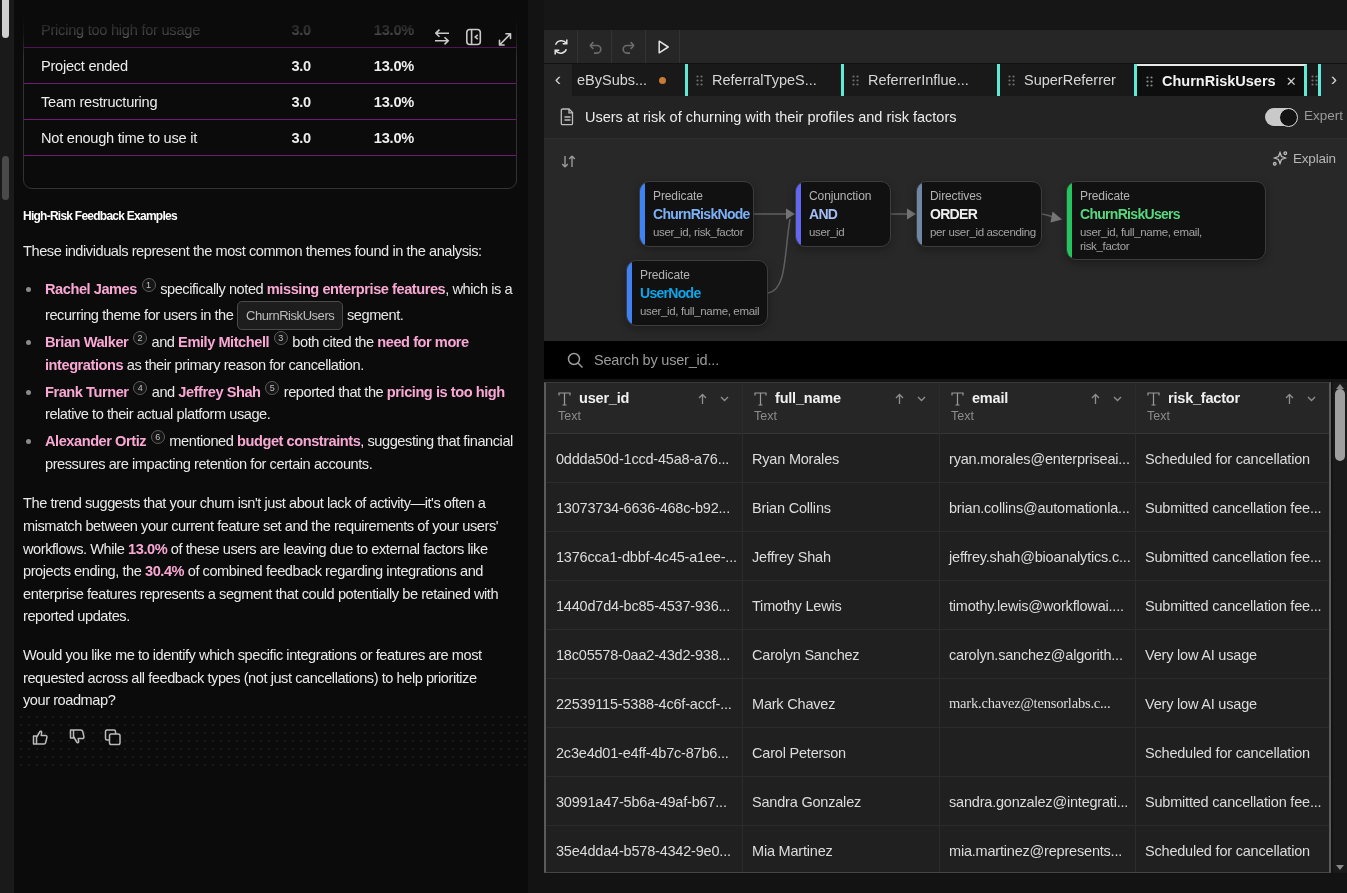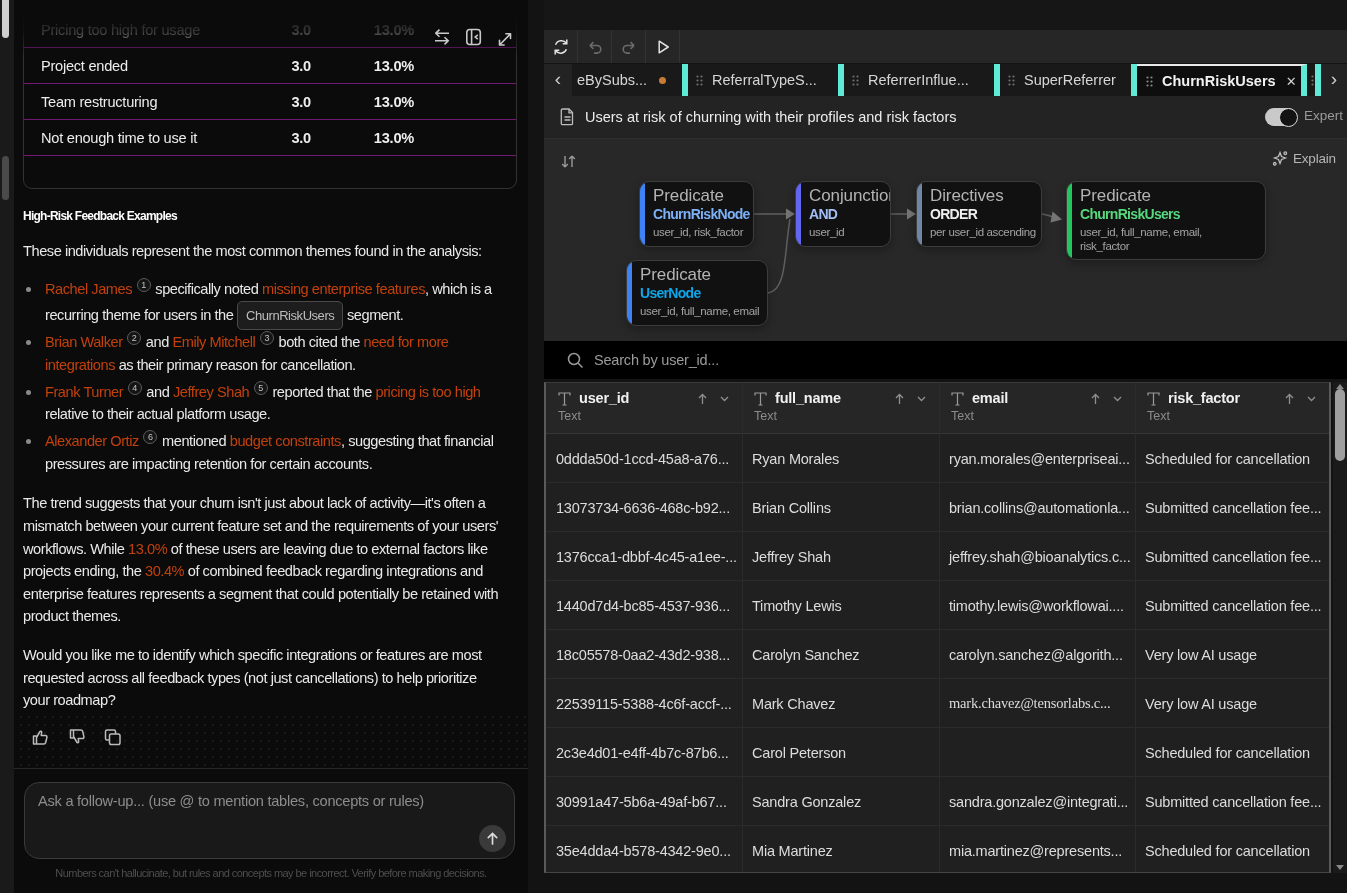--- a/index.html
+++ b/index.html
@@ -16,51 +16,51 @@
   .crow { height:36px; display:flex; align-items:center; border-top:1px solid #701a75; padding:0 17px; }
   .crow:first-child { border-top:none; }
   .crow .c1 { width:240px; }
   .crow .c2 { width:30px; text-align:right; font-weight:bold; }
   .crow .c3 { width:103px; text-align:right; font-weight:bold; }
   #fade { position:absolute; left:0; top:0; width:514px; height:58px;
      background:linear-gradient(to bottom, rgba(11,11,11,1) 0px, rgba(11,11,11,0.98) 16px, rgba(11,11,11,0.8) 32px, rgba(11,11,11,0)); }
   #hoverIcons { position:absolute; top:27px; left:421px; }
   .ln { position:absolute; white-space:nowrap; height:23px; line-height:23px; letter-spacing:-0.45px; }
   .dot { position:absolute; left:12px; width:5px; height:5px; border-radius:50%; background:#8a8a8a; }
-  b { font-weight:normal; color:#c2410c;text-align:right; }
+  b { font-weight:bold; color:#f9a8d4;text-align:right; }
   .badge { display:inline-block; width:14px; height:14px; border:1px solid #5c5c5c; border-radius:50%;
      font-size:9px; line-height:13px; text-align:center; color:#c2c2c2; vertical-align:6px; background:#151515; margin:0 1px; letter-spacing:0; }
   .chip { display:inline-block; border:1px solid #4a4a4a; background:#1d1d1d; border-radius:5px;
      padding:1.5px 8px 2.5px; font-size:13px; color:#bdbdbd; }
   #feedback { position:absolute; left:18px; top:728px; }
   #dots { position:absolute; left:0; top:710px; width:514px; height:57px;
      background-image:radial-gradient(#181818 0.9px, transparent 1.1px); background-size:8px 8px; background-position:3px 3px; }
   #compose { position:absolute; left:0; top:768px; width:514px; height:125px; background:#0b0b0b; border-top:1px solid #272727; }
   #inputBox { position:absolute; left:10px; top:13px; width:491px; height:77px; background:#191919; border:1px solid #3a3a3a; border-radius:15px; }
   #inputBox .ph { position:absolute; left:13px; top:10px; color:#8d8d8d; }
   #sendBtn { position:absolute; right:8px; bottom:6px; width:27px; height:27px; border-radius:50%; background:#3a3a3a; }
   #disclaim { position:absolute; left:0; top:98px; width:514px; text-align:center; color:#4e4e4e; font-size:11px; letter-spacing:-0.55px; }
   
   #rp { position:absolute; left:544px; top:0; width:803px; height:893px; background:#131313; }
   #toolbar { position:absolute; left:0; top:30px; width:803px; height:33px; background:#262626; display:flex; }
   .tbtn { width:34px; height:33px; display:flex; align-items:center; justify-content:center; border-right:1px solid #333; }
   #tabs { position:absolute; left:0; top:64px; width:803px; height:32px; background:#191919; font-size:14.5px; color:#d6d6d6; }
-  .tab { position:absolute; top:0; height:32px; display:flex; align-items:center; border-right:6px solid #5eead4; white-space:nowrap; overflow:hidden; }
+  .tab { position:absolute; top:0; height:32px; display:flex; align-items:center; border-right:3px solid #5eead4; white-space:nowrap; overflow:hidden; }
   .tscroll { position:absolute; top:0; height:32px; background:#232323; color:#cfcfcf; display:flex; align-items:center; justify-content:center; font-size:19px; padding-bottom:3px; }
   .hdl { margin-right:9px; flex:none; }
   .tab.active { background:#0e0e0e; border-top:2px solid #e8e8e8; color:#f2f2f2; font-weight:bold; }
   #subhead { position:absolute; left:0; top:96px; width:803px; height:43px; background:#232323; border-bottom:1px solid #2e2e2e; display:flex; align-items:center; }
   #subhead .title { color:#ececec; font-size:14.5px; margin-left:10px; }
   #toggle { position:absolute; left:721px; top:12px; width:32px; height:18px; background:#c9c9c9; border-radius:9px; }
   #toggle::after { content:""; position:absolute; right:-1px; top:-0.5px; width:19px; height:19px; border-radius:50%; background:#131313; border:1.5px solid #d9d9d9; box-sizing:border-box; }
   #expertLbl { position:absolute; left:760px; top:12px; color:#9a9a9a; font-size:13.5px; }
   #graph { position:absolute; left:0; top:139px; width:803px; height:202px; background:#282828; }
   .node { position:absolute; background:#111; border:1px solid #3d3d3d; border-radius:10px; overflow:hidden; padding:7px 8px 7px 13px; box-shadow:0 3px 8px rgba(0,0,0,0.3); }
   .node .bar { position:absolute; left:0; top:0; bottom:0; width:5px; }
-  .node .typ { color:#b3b3b3; font-size:17px; line-height:14px; margin-bottom:2px; letter-spacing:-0.1px; }
+  .node .typ { color:#b3b3b3; font-size:12px; line-height:14px; margin-bottom:2px; letter-spacing:-0.1px; }
   .node .ttl { font-size:14px; line-height:18px; font-weight:bold; margin-bottom:2px; letter-spacing:-0.7px; }
   .node .sub { color:#a3a3a3; font-size:11.5px; line-height:14px; letter-spacing:-0.35px; white-space:nowrap; }
   #search { position:absolute; left:0; top:341px; width:803px; height:38px; background:#000000; display:flex; align-items:center; }
   #search .ph { color:#9b9b9b; font-size:14.5px; margin-left:10px; letter-spacing:-0.2px; }
   
   #dtable { position:absolute; left:0; top:382px; width:787px; height:491px; background:#202020; border-left:2px solid #5a5a5a; border-right:2px solid #5a5a5a; border-top:1px solid #3a3a3a; border-bottom:1px solid #454545; overflow:hidden; }
   .hcell { position:absolute; top:0; height:51px; background:#262626; border-bottom:1px solid #363636; }
   .hcell .nm { position:absolute; left:33px; top:7px; font-size:14.5px; font-weight:bold; color:#f0f0f0; letter-spacing:-0.2px; }
   .hcell .ty { position:absolute; left:12px; top:26px; font-size:12.5px; color:#8c8c8c; }
   .dcell { position:absolute; font-size:14.5px; color:#dcdcdc; padding:0 10px; display:flex; align-items:center; height:49px; overflow:hidden; white-space:nowrap; letter-spacing:-0.2px; }
@@ -137,47 +137,36 @@
   <div class="ln" style="left:31px; top:403px;">relative to their actual platform usage.</div>
   <div class="dot" style="top:439px"></div>
   <div class="ln" style="left:31px; top:430px;"><b>Alexander Ortiz</b> <span class="badge">6</span> mentioned <b>budget constraints</b>, suggesting that financial</div>
   <div class="ln" style="left:31px; top:453px;">pressures are impacting retention for certain accounts.</div>
 
   <div class="ln" style="left:9px; top:492px;">The trend suggests that your churn isn't just about lack of activity—it's often a</div>
   <div class="ln" style="left:9px; top:515px;">mismatch between your current feature set and the requirements of your users'</div>
   <div class="ln" style="left:9px; top:538px;">workflows. While <b>13.0%</b> of these users are leaving due to external factors like</div>
   <div class="ln" style="left:9px; top:560px;">projects ending, the <b>30.4%</b> of combined feedback regarding integrations and</div>
   <div class="ln" style="left:9px; top:583px;">enterprise features represents a segment that could potentially be retained with</div>
-  <div class="ln" style="left:9px; top:605px;">product themes.</div>
+  <div class="ln" style="left:9px; top:605px;">reported updates.</div>
 
   <div class="ln" style="left:9px; top:644px;">Would you like me to identify which specific integrations or features are most</div>
   <div class="ln" style="left:9px; top:667px;">requested across all feedback types (not just cancellations) to help prioritize</div>
   <div class="ln" style="left:9px; top:689px;">your roadmap?</div>
 
   <div id="dots"></div>
   <div id="feedback">
     <svg width="110" height="18" viewBox="0 0 110 18" fill="none" stroke="#bbbbbb" stroke-width="1.5" stroke-linejoin="round">
       <path d="M1.5 8 h3 v8 h-3 z M4.5 9.5 l3.5-6 c0.3-0.6 1.7-0.4 1.7 0.7 l-0.5 3.3 h4.3 c1 0 1.6 0.9 1.4 1.8 l-1.2 5.2 c-0.2 0.8-0.9 1.5-1.8 1.5 h-7.4"></path>
       <g transform="translate(37,18) scale(1,-1)">
       <path d="M1.5 8 h3 v8 h-3 z M4.5 9.5 l3.5-6 c0.3-0.6 1.7-0.4 1.7 0.7 l-0.5 3.3 h4.3 c1 0 1.6 0.9 1.4 1.8 l-1.2 5.2 c-0.2 0.8-0.9 1.5-1.8 1.5 h-7.4"></path>
       </g>
       <path d="M77.5 12 h-2.5 a1.5 1.5 0 0 1 -1.5 -1.5 v-7 a1.5 1.5 0 0 1 1.5 -1.5 h7 a1.5 1.5 0 0 1 1.5 1.5 v2.5"></path>
       <rect x="77.5" y="6" width="10.5" height="10.5" rx="1.8"></rect>
     </svg>
-  </div>
-  <div id="compose">
-    <div id="inputBox">
-      <div class="ph">Ask a follow-up... (use @ to mention tables, concepts or rules)</div>
-      <div id="sendBtn">
-        <svg width="27" height="27" viewBox="0 0 27 27" fill="none" stroke="#dcdcdc" stroke-width="1.7" stroke-linecap="round">
-          <path d="M13.5 19 V8.5 M9.3 12.7 L13.5 8.5 L17.7 12.7"></path>
-        </svg>
-      </div>
-    </div>
-    <div id="disclaim">Numbers can't hallucinate, but rules and concepts may be incorrect. Verify before making decisions.</div>
   </div>
 </div>
 
 <div id="rp">
   <div style="position:absolute;left:0;top:0;width:803px;height:30px;background:#161616"></div>
   <div id="toolbar">
     <div class="tbtn">
       <svg width="18" height="18" viewBox="0 0 18 18" fill="none" stroke="#e3e3e3" stroke-width="1.5">
         <path d="M14.5 5.5 A6.2 6.2 0 0 0 3.6 6.8 M3.5 12.5 A6.2 6.2 0 0 0 14.4 11.2"></path>
         <path d="M14.8 1.6 v4.1 h-4.1"></path>

